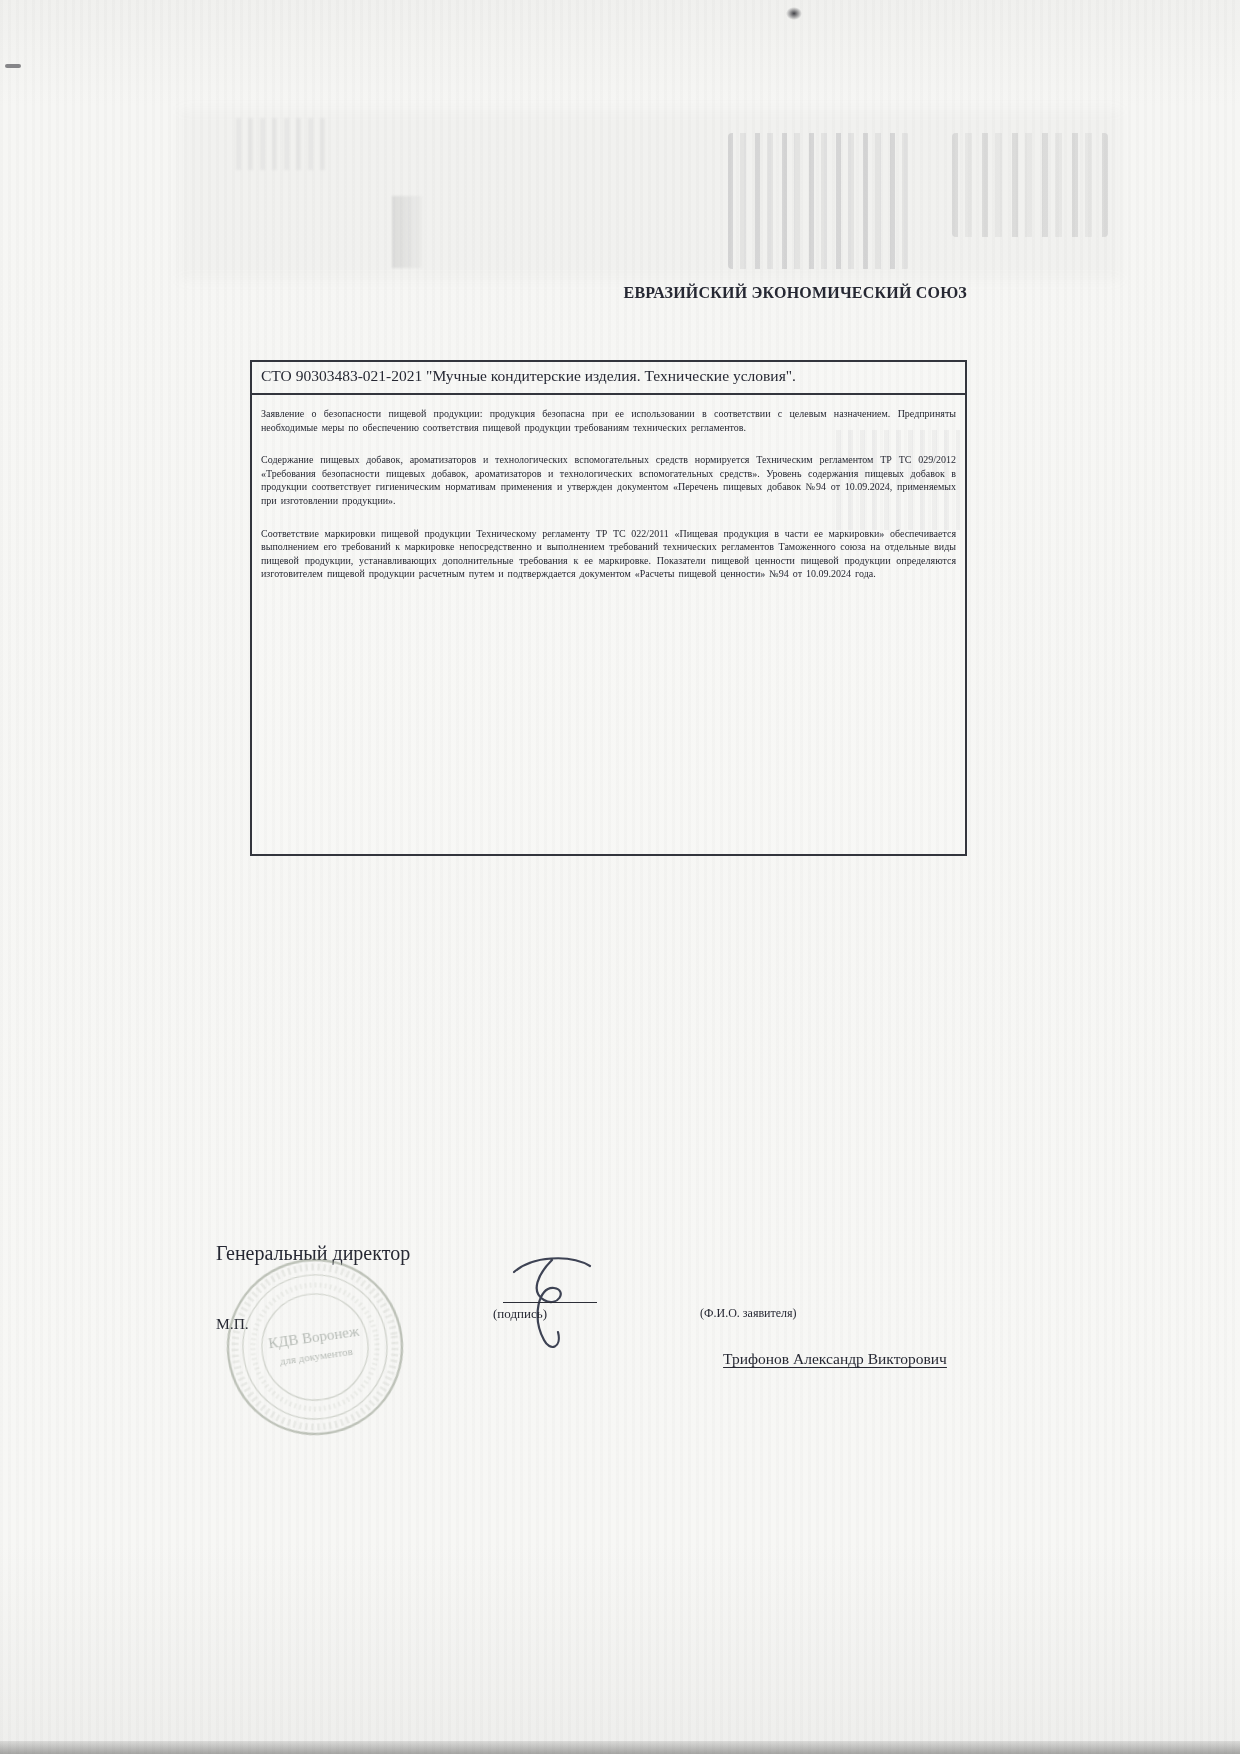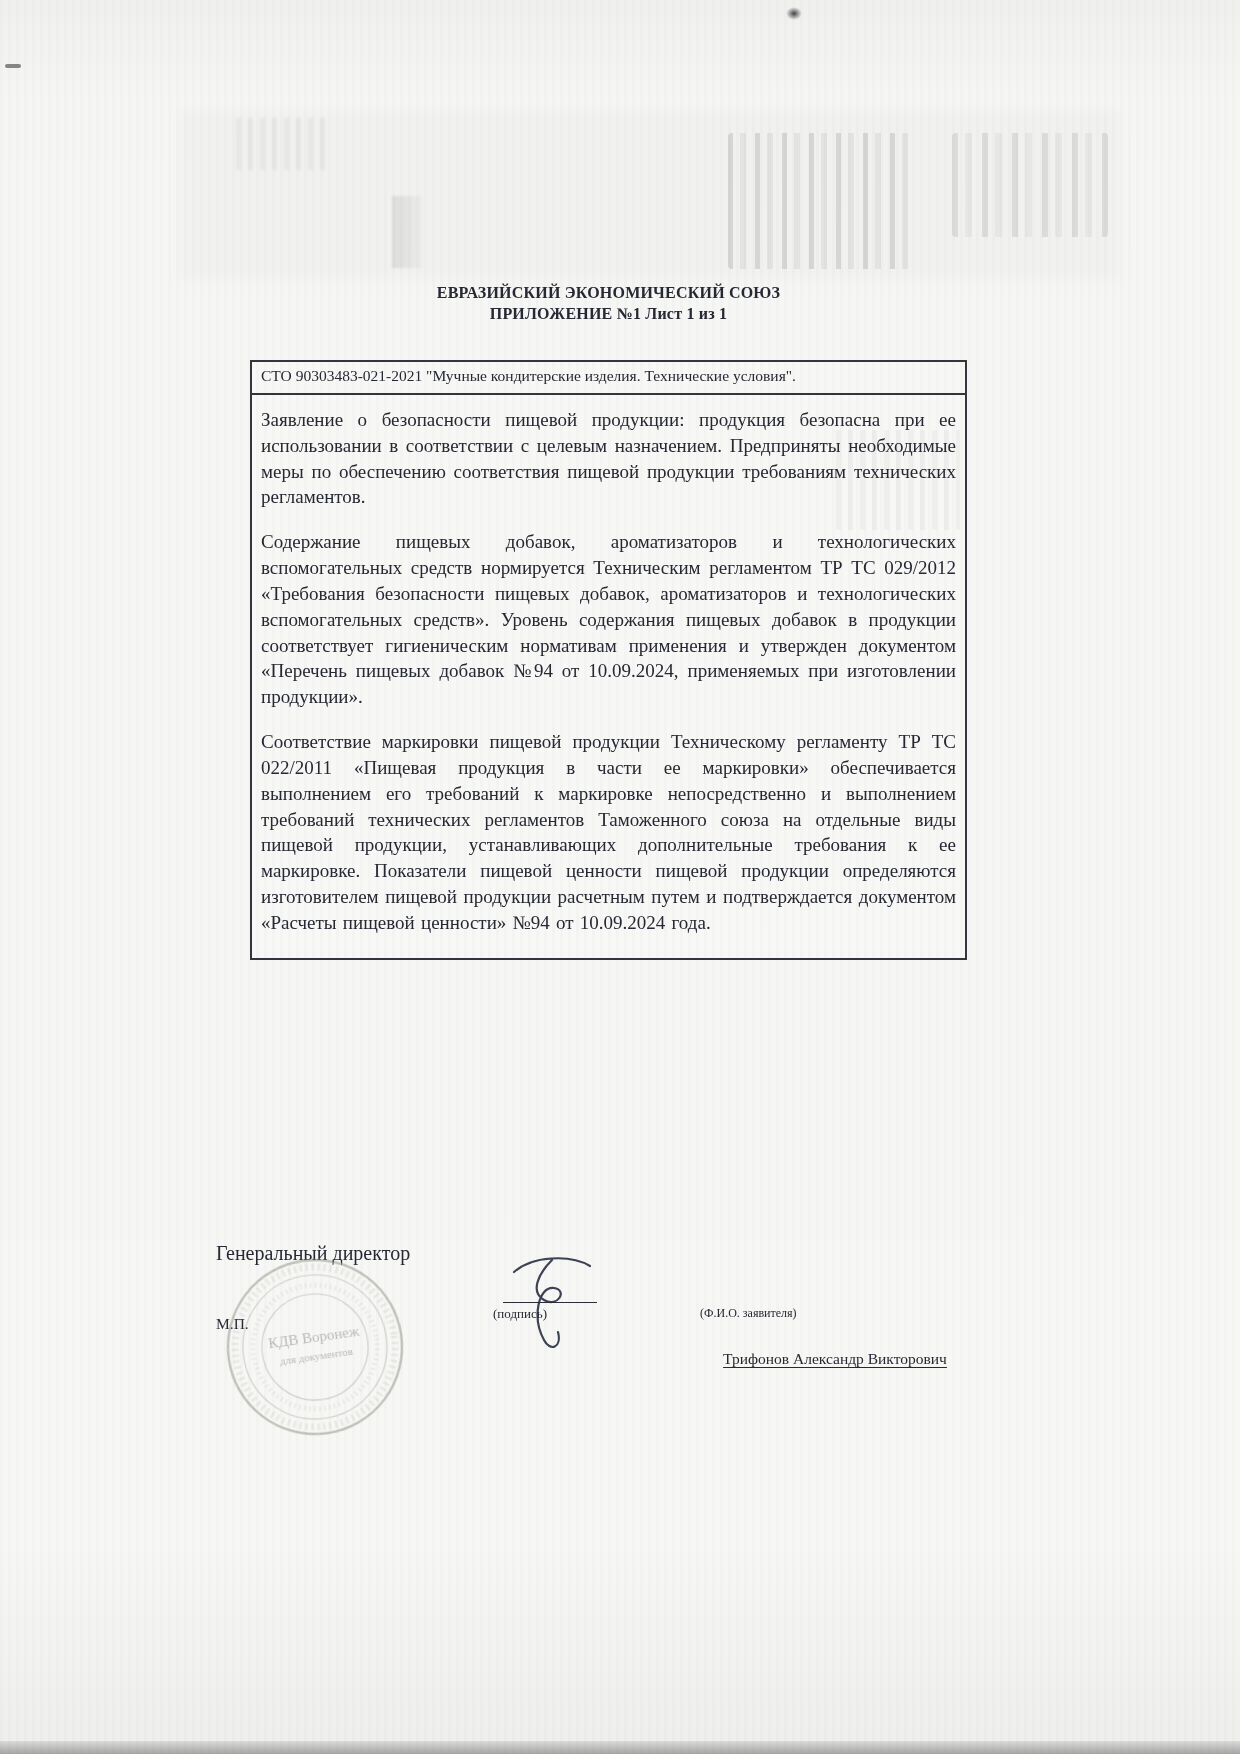--- a/index.html
+++ b/index.html
@@ -34,32 +34,32 @@
     background: repeating-linear-gradient(90deg, rgba(108,108,114,.07) 0 5px, rgba(108,108,114,0) 5px 12px); }
   .blob-top { left: 786px; top: 7px; width: 16px; height: 13px;
     background: radial-gradient(ellipse at center, rgba(38,38,44,.85), rgba(38,38,44,0) 70%); }
   .dash-left { left: 5px; top: 64px; width: 16px; height: 4px;
     background: #6a6a6e; opacity: .8; border-radius: 2px; }
   .bottom-bar { left: 0; top: 1741px; width: 1240px; height: 13px;
     background: linear-gradient(180deg, rgba(128,128,126,.18), rgba(92,92,90,.5)); }
 
   .doc-header {
     position: absolute; left: 250px; top: 283px; width: 717px;
-    text-align: center; font-weight: bold; font-size: 16px; line-height: 20.5px;
+    text-align: right; font-weight: bold; font-size: 16px; line-height: 20.5px;
     letter-spacing: .2px;
   }
   .doc-box {
     position: absolute; left: 250px; top: 360px; width: 717px; min-height: 496px;
     border: 2px solid #33353d; box-sizing: border-box; background: rgba(255,255,255,0.12);
   }
   .sto-row {
     padding: 5px 9px 8px; border-bottom: 2px solid #33353d; font-size: 15.5px;
   }
   .paras {
-    padding: 12px 9px 14px; font-size: 19px; line-height: 1.36;
+    padding: 12px 9px 14px; font-size: 10px; line-height: 1.36;
     text-align: justify; word-spacing: 1.5px;
   }
   .paras p { margin: 0 0 19px; }
   .paras p:last-child { margin-bottom: 8px; }
 
   .sig-left-title { position: absolute; left: 216px; top: 1242px; font-size: 20px; }
   .sig-mp { position: absolute; left: 216px; top: 1315px; font-size: 15.5px; }
   .sig-scribble { position: absolute; left: 492px; top: 1246px; }
   .sig-line { position: absolute; left: 503px; top: 1302px; width: 94px;
     border-top: 1.6px solid #2c2e37; }
@@ -83,21 +83,20 @@
   <div class="art streaks-b"></div>
   <div class="art streaks-c"></div>
   <div class="art band-mid"></div>
   <div class="art box-streaks"></div>
   <div class="art blob-top"></div>
   <div class="art dash-left"></div>
   <div class="art bottom-bar"></div>
 
   <div class="doc-header">
     <div>ЕВРАЗИЙСКИЙ ЭКОНОМИЧЕСКИЙ СОЮЗ</div>
-    <div>ПРИЛОЖЕНИЕ №1 Лист 1 из 1</div>
   </div>
 
   <div class="doc-box">
     <div class="sto-row">СТО 90303483-021-2021 "Мучные кондитерские изделия. Технические условия".</div>
     <div class="paras">
       <p>Заявление о безопасности пищевой продукции: продукция безопасна при ее использовании в соответствии с целевым назначением. Предприняты необходимые меры по обеспечению соответствия пищевой продукции требованиям технических регламентов.</p>
       <p>Содержание пищевых добавок, ароматизаторов и технологических вспомогательных средств нормируется Техническим регламентом ТР ТС 029/2012 «Требования безопасности пищевых добавок, ароматизаторов и технологических вспомогательных средств». Уровень содержания пищевых добавок в продукции соответствует гигиеническим нормативам применения и утвержден документом «Перечень пищевых добавок №94 от 10.09.2024, применяемых при изготовлении продукции».</p>
       <p>Соответствие маркировки пищевой продукции Техническому регламенту ТР ТС 022/2011 «Пищевая продукция в части ее маркировки» обеспечивается выполнением его требований к маркировке непосредственно и выполнением требований технических регламентов Таможенного союза на отдельные виды пищевой продукции, устанавливающих дополнительные требования к ее маркировке. Показатели пищевой ценности пищевой продукции определяются изготовителем пищевой продукции расчетным путем и подтверждается документом «Расчеты пищевой ценности» №94 от 10.09.2024 года.</p>
     </div>
   </div>

